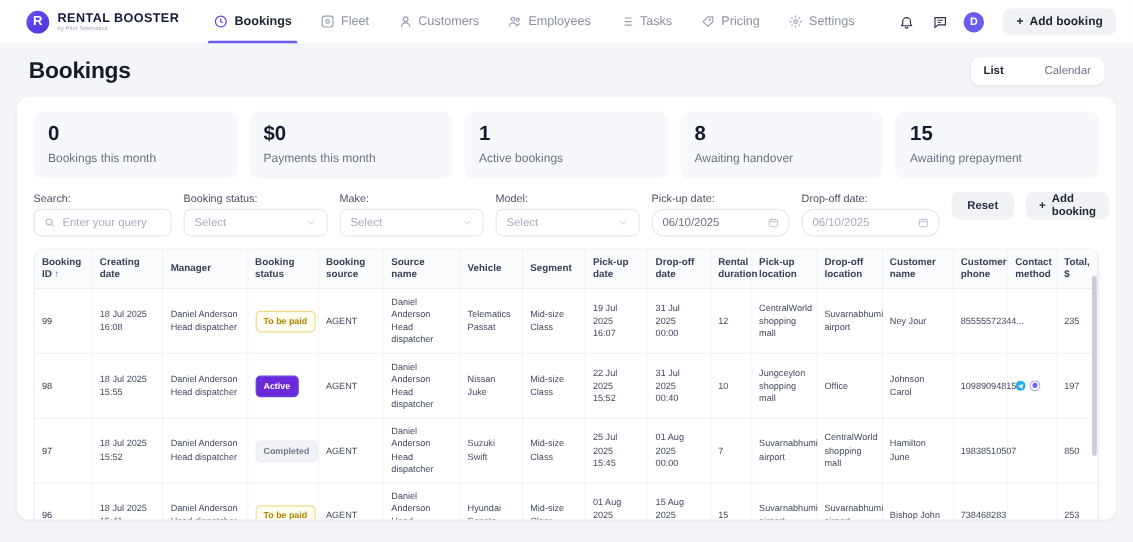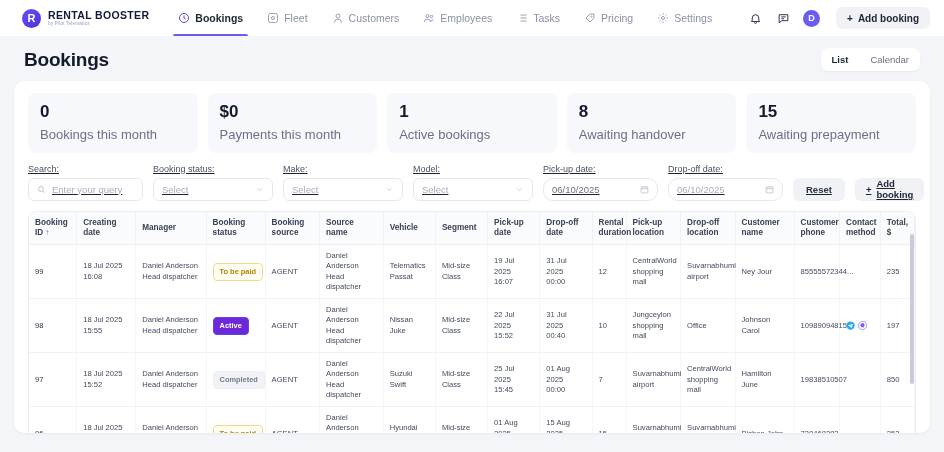--- a/index.html
+++ b/index.html
@@ -49,38 +49,38 @@
   }
   .add-btn {
     background:#f1f2f6;border-radius:6px;height:22px;display:flex;align-items:center;gap:5px;
     padding:0 11px;font-size:10px;font-weight:700;color:#1d2433;cursor:pointer;margin-left:4px;
   }
 
   
   .page { position:absolute; top:36px; left:0; right:0; bottom:0; padding:0 10px 8px 10px; }
   .page-head { display:flex; align-items:center; padding:12px 14px 10px 14px; }
   .page-title { font-size:19px; font-weight:700; color:#141a2e; letter-spacing:-.2px; }
-  .viewtoggle { margin-left:auto; display:flex; background:#fff; border-radius:7px; padding:2px; gap:4px; box-shadow:0 1px 2px rgba(20,26,46,.06); }
+  .viewtoggle { margin-left:auto; display:flex; background:#fff; border-radius:7px; padding:2px; gap:16px; box-shadow:0 1px 2px rgba(20,26,46,.06); }
   .viewtoggle div { font-size:9.5px; padding:4px 9px; border-radius:5px; color:#6b7184; cursor:pointer; }
   .viewtoggle div.on { background:#fff; color:#1d2433; font-weight:600; }
 
   .card {
     background:#fff;border-radius:10px;margin:0 4px;
     box-shadow:0 1px 3px rgba(20,26,46,.05);
     height:352px; position:relative; overflow:hidden;
   }
 
   
   .stats { display:flex; gap:10px; padding:12px 14px 0 14px; }
   .stat { flex:1; background:#f7f8fb; border-radius:8px; padding:10px 12px 11px 12px; }
   .stat-val { font-size:17px; font-weight:700; color:#141a2e; line-height:1.1; }
-  .stat-lbl { font-size:13px; color:#6b7184; margin-top:5px; }
-
-  
-  .filters { display:flex; align-items:flex-end; gap:10px; padding:11px 14px 10px 14px;text-decoration:underline; }
+  .stat-lbl { font-size:10px; color:#6b7184; margin-top:5px; }
+
+  
+  .filters { display:flex; gap:10px; padding:11px 14px 10px 14px; }
   .fgroup { display:flex; flex-direction:column; gap:4px; }
   .flabel { font-size:9px; color:#4b5163; }
   .fctl {
     height:23px;border:1px solid #e6e8ef;border-radius:6px;background:#fff;
     display:flex;align-items:center;padding:0 8px;gap:6px;font-size:9.5px;color:#a8adbe;cursor:pointer;
   }
   .fctl .val { color:#6b7184; }
   .fctl .chev, .fctl .cal { margin-left:auto; color:#b7bccd; display:flex; }
   .f-search { width:115px; }
   .f-sel { width:120px; }

